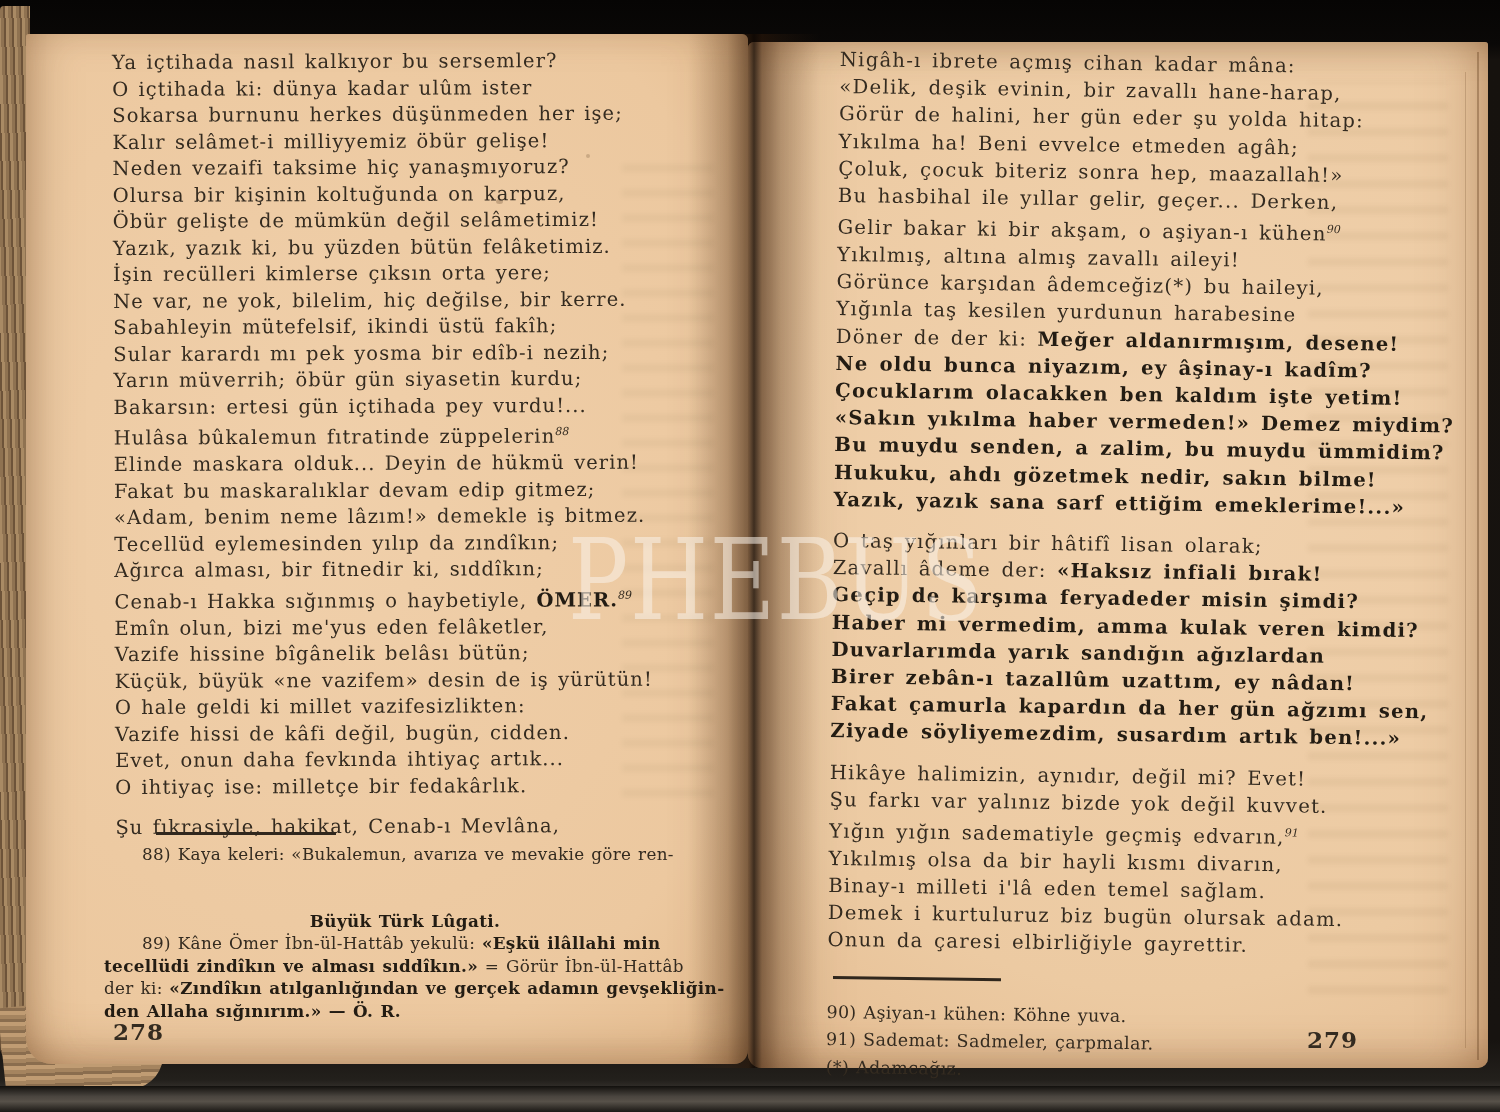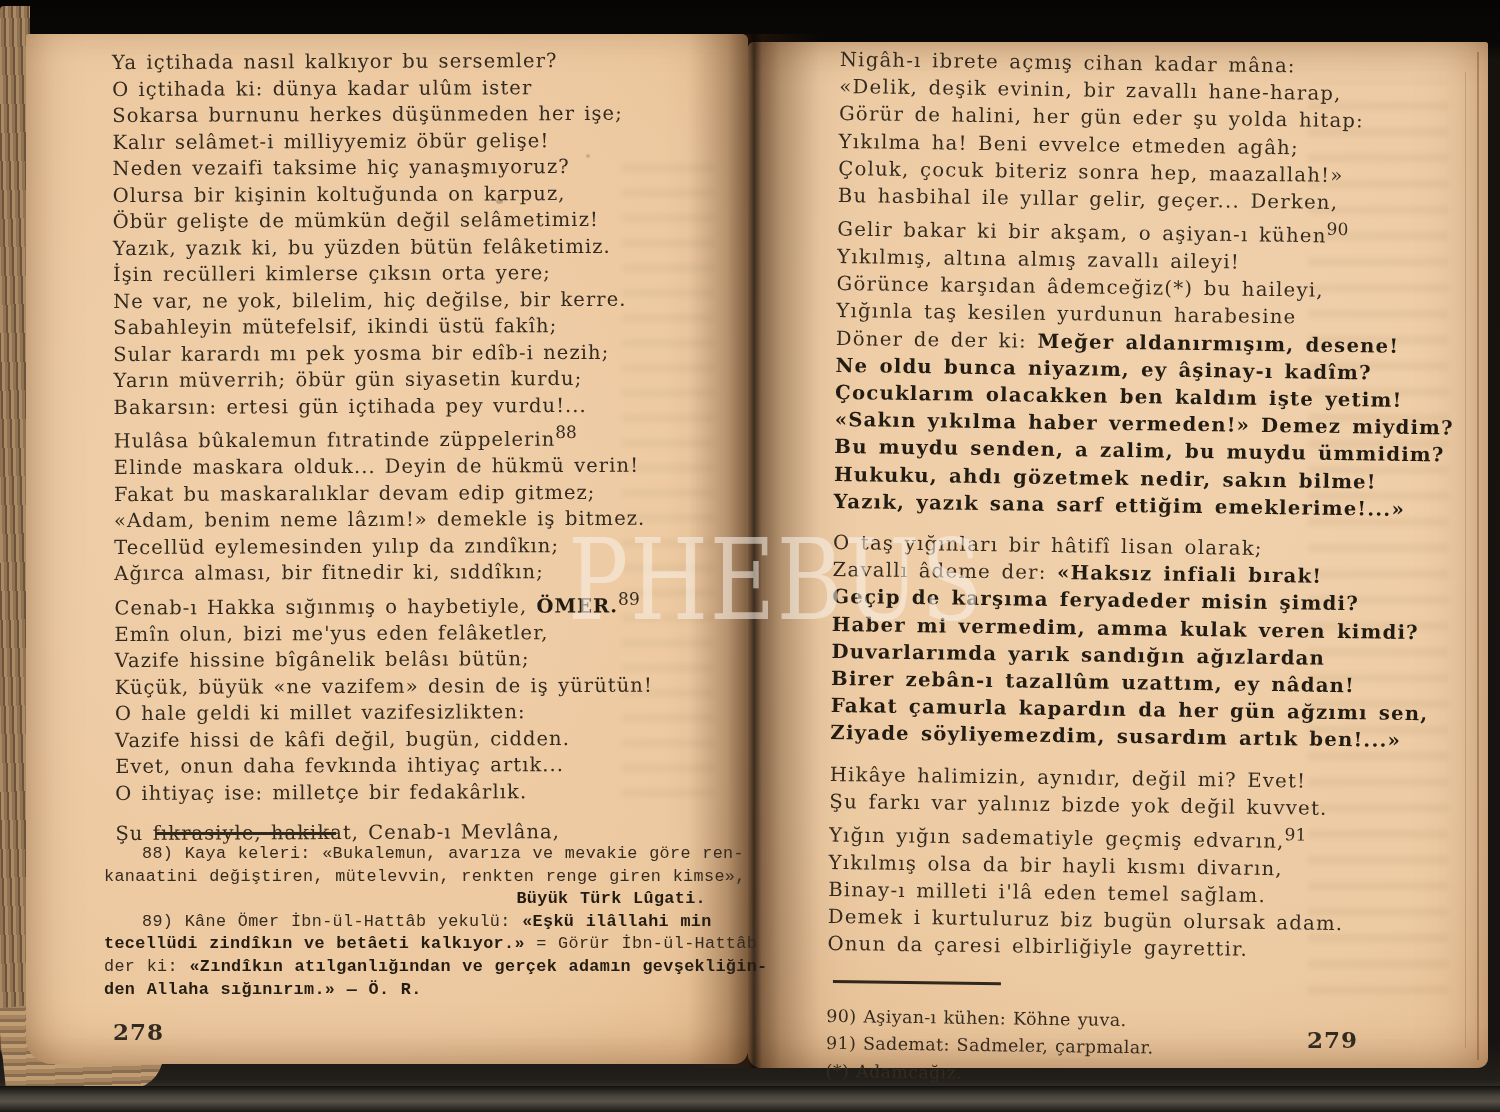--- a/index.html
+++ b/index.html
@@ -33,27 +33,27 @@
   .ghost.gl{right:34px;top:120px;width:92px;height:660px;opacity:.13;}
   .ghost.gr{right:40px;top:40px;width:140px;height:930px;opacity:.15;background:repeating-linear-gradient(0deg,transparent 0 18px,rgba(130,100,60,.55) 18px 26px);}
   
   .poem{position:absolute;color:#342b20;}
   .left-poem{left:112px;top:50px;width:625px;transform:rotate(-0.25deg);transform-origin:0 0;}
   .left-poem .tline{font-size:19.5px;line-height:26.5px;letter-spacing:1.05px;word-spacing:2px;white-space:nowrap;}
   .right-block{left:840px;top:46px;width:645px;transform:rotate(0.8deg);transform-origin:0 0;}
   .right-block .tline{font-size:19.6px;line-height:27.2px;letter-spacing:1.25px;word-spacing:3px;white-space:nowrap;}
   .tline.gap{margin-top:14px;}
   .tline .b,.b{font-weight:bold;color:#231c13;}
-  sup{font-size:17px;vertical-align:super;letter-spacing:0;}
+  sup{font-size:11px;vertical-align:super;letter-spacing:0;font-style:italic;}
   .fn-rule{border-top:3px solid #30271d;width:180px;}
   .left-fn{position:absolute;left:104px;top:832px;width:612px;color:#342b20;}
   .left-fn .fn-rule{margin:0 0 8px 52px;}
-  .left-fn .tline{font-size:16.8px;line-height:22.6px;letter-spacing:.35px;word-spacing:1px;white-space:nowrap;font-family:Liberation Mono, monospace;}
+  .left-fn .tline{font-size:16.8px;line-height:22.6px;letter-spacing:.35px;word-spacing:1px;white-space:nowrap;}
   .tline.indent{padding-left:38px;}
-  .tline.aright{text-align:right;padding-right:10px;}
+  .tline.aright{text-align:center;padding-right:10px;margin-top:44px;}
   .right-fn{margin-top:20px;}
   .right-block .fn-rule{width:168px;margin:22px 0 12px 6px;}
   .right-fn .tline{font-size:17.4px;line-height:27.6px;letter-spacing:.4px;word-spacing:1px;white-space:nowrap;}
   .pageno{position:absolute;font-size:23px;color:#342b20;letter-spacing:1px;font-weight:bold;}
   .pn-left{left:113px;top:1018px;}
   .pn-right{left:1307px;top:1026px;}
   
   .watermark{position:absolute;left:568px;top:524px;font-size:112px;line-height:1;
     color:rgba(250,243,233,.55);letter-spacing:2px;transform:scaleX(.8);transform-origin:0 0;
     pointer-events:none;z-index:6;}
@@ -110,24 +110,23 @@
       <div class="tline"><span>Vazife hissi de kâfi değil, bugün, cidden.</span></div>
       <div class="tline"><span>Evet, onun daha fevkında ihtiyaç artık...</span></div>
       <div class="tline"><span>O ihtiyaç ise: milletçe bir fedakârlık.</span></div>
       <div class="tline gap"><span>Şu fıkrasiyle, hakikat, Cenab-ı Mevlâna,</span></div>
     </div>
 
   <div class="left-fn">
     <div class="fn-rule"></div>
     <div>
         <div class="tline indent"><span>88)  Kaya keleri: «Bukalemun, avarıza ve mevakie göre ren-</span></div>
-        <div class="tline"><span>kanaatini değiştiren, mütelevvin, renkten renge  giren kimse»,</span></div>
         <div class="tline aright"><span class="b">Büyük Türk Lûgati.</span></div>
         <div class="tline indent"><span>89)  Kâne Ömer İbn-ül-Hattâb yekulü:  </span><span class="b">«Eşkü ilâllahi min</span></div>
-        <div class="tline"><span class="b">tecellüdi zindîkın ve betâeti kalkıyor.»</span><span>  =  Görür İbn-ül-Hattâb</span></div>
+        <div class="tline"><span class="b">tecellüdi zindîkın ve alması sıddîkın.»</span><span>  =  Görür İbn-ül-Hattâb</span></div>
         <div class="tline"><span>der ki: </span><span class="b">«Zındîkın atılganlığından ve gerçek adamın gevşekliğin-</span></div>
         <div class="tline"><span class="b">den Allaha sığınırım.» — Ö. R.</span></div>
       </div>
   </div>
 
   <div class="pageno pn-left">278</div>
 
   <div class="poem right-block">
     <div>
         <div class="tline"><span>Nigâh-ı ibrete açmış cihan kadar mâna:</span></div>

